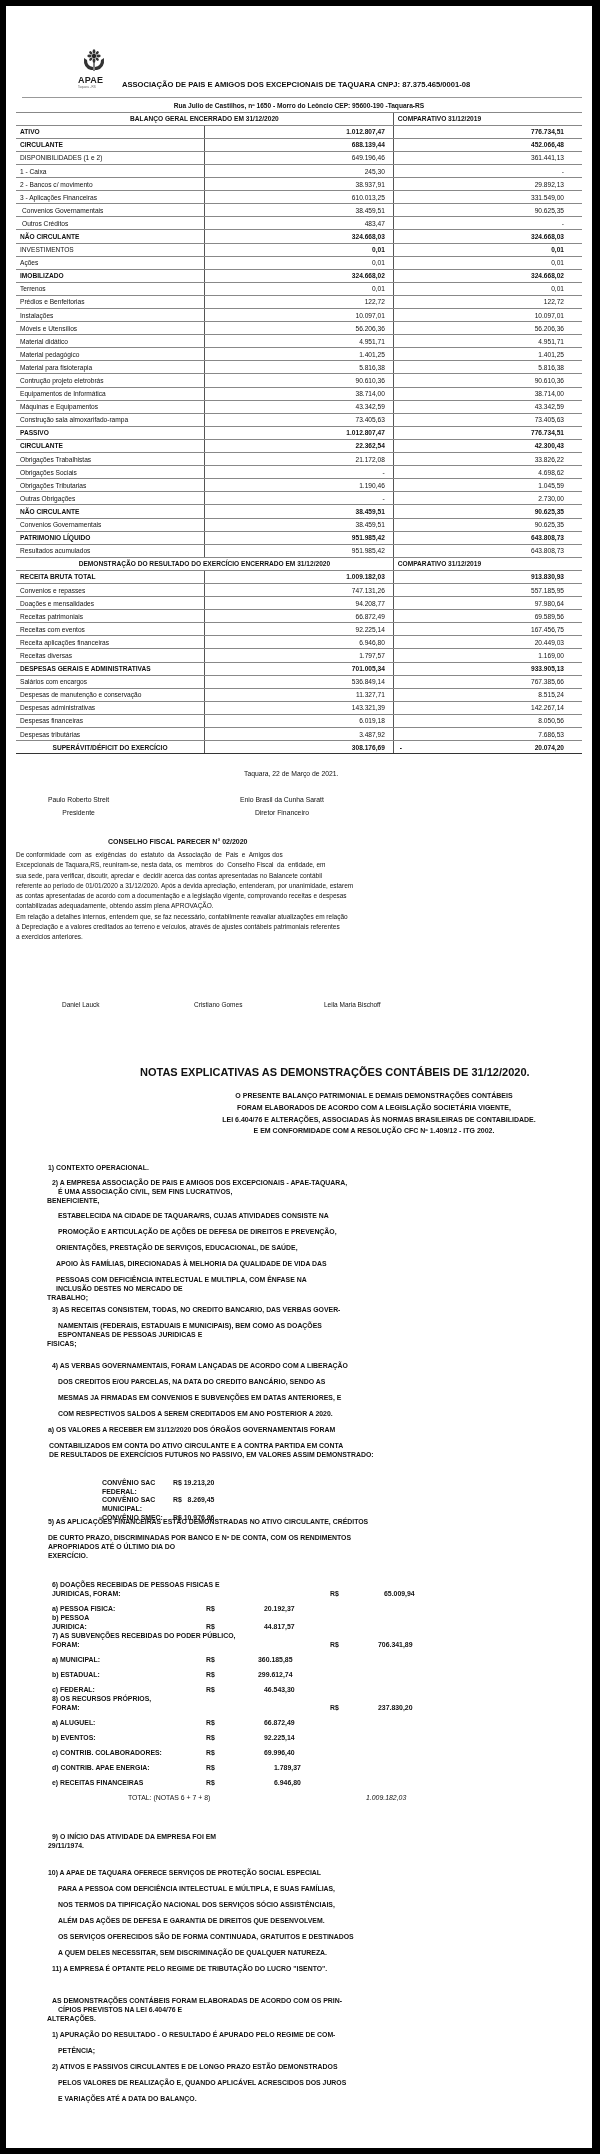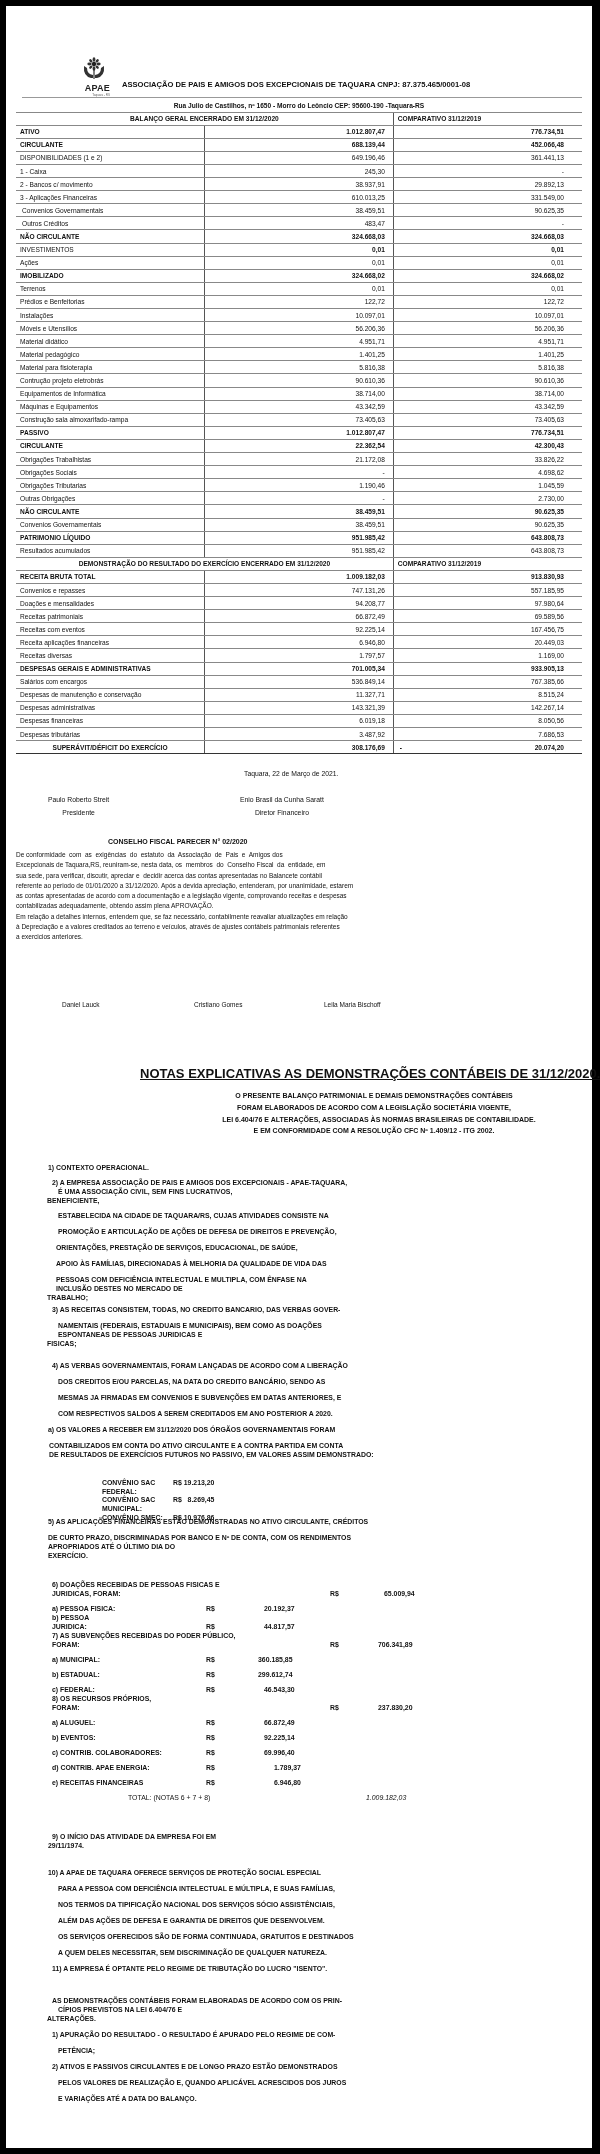--- a/index.html
+++ b/index.html
@@ -3,21 +3,21 @@
 <meta charset="utf-8">
 <style>
   * { box-sizing: border-box; margin: 0; padding: 0; }
   html, body { width: 600px; height: 2154px; background: #000; overflow: hidden; }
   body { font-family: "Liberation Sans", sans-serif; color: #111; }
   .page {
     position: absolute; left: 6px; top: 6px; width: 586px; height: 2142px;
     background: #fff;
   }
   
-  .logo { position: absolute; left: 72px; top: 50px; width: 32px; height: 46px; text-align: right; }
+  .logo { position: absolute; left: 72px; top: 42px; width: 32px; height: 46px; text-align: left; }
   .logo svg { display: block; margin: 0 auto; }
   .logo-text { font-weight: bold; font-size: 9px; letter-spacing: 0.2px; color: #222; margin-top: 1px; }
   .logo-sub { font-size: 3px; color: #666; }
   .org-title {
     position: absolute; left: 116px; top: 74px; font-size: 7.6px; font-weight: bold; white-space: nowrap;
   }
   .hr-top { position: absolute; left: 16px; top: 91px; width: 560px; height: 1px; background: #999; }
 
   
   .fin-table {
@@ -42,21 +42,21 @@
   .date-line { position: absolute; left: 238px; top: 764px; font-size: 6.8px; }
   .sig { position: absolute; font-size: 6.8px; text-align: center; }
   .sig div { margin-bottom: 6px; }
 
   .cf-title { position: absolute; left: 102px; top: 832px; font-size: 7px; font-weight: bold; }
   .cf-body { position: absolute; left: 10px; top: 844px; width: 470px; font-size: 6.5px; line-height: 10.3px; }
 
   .cf-sig { position: absolute; top: 995px; font-size: 6.5px; }
 
   .notes-title {
-    position: absolute; left: 134px; top: 1060px; font-size: 13px; font-weight: bold; text-decoration: underline; white-space: nowrap;
+    position: absolute; left: 134px; top: 1060px; font-size: 11px; font-weight: bold; white-space: nowrap;
   }
   .intro { position: absolute; left: 0; top: 1084px; width: 586px; text-align: center; font-size: 7px; font-weight: bold; line-height: 11.8px; }
   .intro div { padding-left: 150px; }
   .intro div:nth-child(3) { padding-left: 160px; }
 
   .notes { position: absolute; left: 42px; width: 440px; font-size: 6.9px; font-weight: bold; line-height: 9px; }
   .nl { white-space: nowrap; }
   .ind { padding-left: 10px; }
   .ind1 { padding-left: 4px; }
   .out { margin-left: -1px; }

